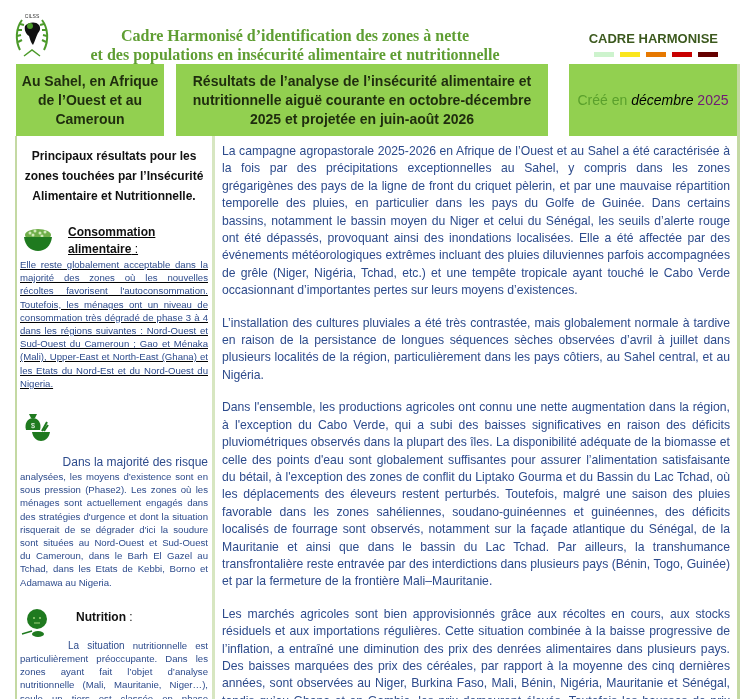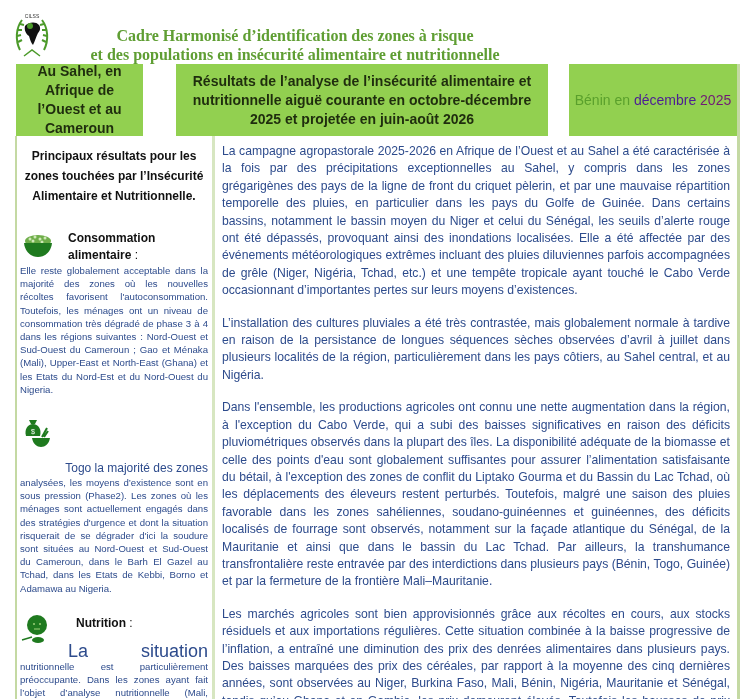--- a/index.html
+++ b/index.html
@@ -8,25 +8,25 @@
   .header { position: absolute; left: 0; top: 0; width: 744px; height: 66px; }
   .logo { position: absolute; left: 14px; top: 10px; width: 36px; height: 50px; }
   .header-title { position: absolute; left: 60px; top: 26px; width: 470px; text-align: center;
     font-family: "Liberation Serif", serif; font-weight: bold; color: #5f9e33; font-size: 16px; line-height: 19px; }
   .brand { position: absolute; left: 578px; top: 32px; width: 140px; }
   .brand-name { font-weight: bold; color: #3d5a1f; font-size: 13px; letter-spacing: 0px; text-align: right; line-height: 14px; }
   .phase-bar { display: flex; justify-content: flex-end; gap: 6px; margin-top: 6px; }
   .phase-swatch { width: 20px; height: 5px; display: block; }
 
   .band { position: absolute; top: 64px; height: 72px; background: #92d050; display: flex; align-items: center; justify-content: center; text-align: center; box-sizing: border-box; }
-  .band-left { left: 16px; width: 127px; padding: 0 4px; font-weight: bold; font-size: 14px; line-height: 19px; color: #1f2d0e; }
+  .band-left { left: 16px; width: 148px; padding: 0 4px; font-weight: bold; font-size: 14px; line-height: 19px; color: #1f2d0e; }
   .band-mid { left: 176px; width: 372px; padding: 0 6px; font-weight: bold; font-size: 14px; line-height: 19px; color: #1f2d0e; }
   .band-right { left: 569px; width: 168px; font-size: 14px; }
   .created-a { color: #5aa02c; }
-  .created-b { color: #4c1d95; }
+  .created-b { color: #000000; font-style: italic; }
   .created-c { color: #701a75; }
 
   .frame-left-line { position: absolute; left: 15px; top: 136px; width: 2px; height: 563px; background: #c4d9a3; }
   .frame-right-line { position: absolute; left: 737px; top: 64px; width: 3px; height: 635px; background: #c4d9a3; }
   .col-divider { position: absolute; left: 212px; top: 136px; width: 3px; height: 563px; background: #d7e6c1; }
 
   .sidebar { position: absolute; left: 20px; top: 140px; width: 188px; font-family: "Liberation Sans", sans-serif; }
   .sidebar-title { text-align: center; font-weight: bold; font-size: 12px; line-height: 20px; color: #111; margin-top: 6px; }
   .section { position: relative; }
   .section-head { display: flex; align-items: flex-start; }
@@ -45,39 +45,49 @@
   <svg class="logo" viewBox="0 0 36 50">
     <path d="M6 40 C1 30 2 18 8 10" stroke="#4c9a2a" stroke-width="2" fill="none"></path>
     <path d="M30 40 C35 30 34 18 28 10" stroke="#4c9a2a" stroke-width="2" fill="none"></path>
     <path d="M4 32 l4 -2 M3 26 l4 -1 M4 20 l4 0 M6 14 l4 1 M32 32 l-4 -2 M33 26 l-4 -1 M32 20 l-4 0 M30 14 l-4 1" stroke="#4c9a2a" stroke-width="2"></path>
     <path d="M11 16 C14 12 22 11 25 15 C27 18 26 21 24 23 C22 27 21 31 19 35 C17 33 16 29 15 26 C12 24 10 20 11 16 Z" fill="#111"></path>
     <circle cx="16" cy="16" r="3" fill="#4c9a2a"></circle>
     <path d="M10 46 l8 -6 l8 6" stroke="#4c9a2a" stroke-width="1.5" fill="none"></path>
     <text x="18" y="8" font-size="5" text-anchor="middle" fill="#333" font-family="Liberation Sans, sans-serif">CILSS</text>
   </svg>
   <div class="header-title">
-    <div>Cadre Harmonisé d’identification des zones à risque</div>
+    <div>Cadre Harmonisé d’identification des zones à nette</div>
     <div>et des populations en insécurité alimentaire et nutritionnelle</div>
+  </div>
+  <div class="brand">
+    <div class="brand-name">CADRE HARMONISE</div>
+    <div class="phase-bar">
+      <span class="phase-swatch" style="background: rgb(205, 243, 205);"></span>
+      <span class="phase-swatch" style="background: rgb(250, 230, 30);"></span>
+      <span class="phase-swatch" style="background: rgb(230, 120, 0);"></span>
+      <span class="phase-swatch" style="background: rgb(200, 0, 0);"></span>
+      <span class="phase-swatch" style="background: rgb(100, 0, 0);"></span>
+    </div>
   </div>
 </div>
 
 <div class="band band-left">Au Sahel, en Afrique de l’Ouest et au Cameroun</div>
 <div class="band band-mid">Résultats de l’analyse de l’insécurité alimentaire et nutritionnelle aiguë courante en octobre-décembre 2025 et projetée en juin-août 2026</div>
 <div class="band band-right">
-  <span class="created-a">Bénin en</span>&nbsp;<span class="created-b">décembre</span>&nbsp;<span class="created-c">2025</span>
+  <span class="created-a">Créé en</span>&nbsp;<span class="created-b">décembre</span>&nbsp;<span class="created-c">2025</span>
 </div>
 
 <div class="frame-left-line"></div>
 <div class="frame-right-line"></div>
 <div class="col-divider"></div>
 
 <div class="sidebar">
   <div class="sidebar-title">Principaux résultats pour les zones touchées par l’Insécurité Alimentaire et Nutritionnelle.</div>
 
-  <div class="section" style="margin-top:24px;">
+  <div class="section" style="margin-top:18px;text-decoration:underline;">
     <div class="section-head">
       <svg class="section-icon" viewBox="0 0 36 30">
         <ellipse cx="18" cy="11" rx="13" ry="6" fill="#6fae4a"></ellipse>
         <circle cx="10" cy="9" r="1.5" fill="#cfe8b8"></circle>
           <circle cx="15" cy="7" r="1.5" fill="#cfe8b8"></circle>
           <circle cx="20" cy="9" r="1.5" fill="#cfe8b8"></circle>
           <circle cx="25" cy="8" r="1.5" fill="#cfe8b8"></circle>
           <circle cx="13" cy="11" r="1.5" fill="#cfe8b8"></circle>
           <circle cx="22" cy="12" r="1.5" fill="#cfe8b8"></circle>
         <path d="M4 13 H32 C31 22 25 27 18 27 C11 27 5 22 4 13 Z" fill="#1f7a1f"></path>
@@ -91,39 +101,39 @@
     <div class="section-head">
       <svg class="section-icon" viewBox="0 0 36 30" style="height:34px;">
         <path d="M9 4 h8 l-2 4 h-4 Z" fill="#1f7a1f"></path>
         <path d="M6 20 C4 13 8 8 13 8 C18 8 22 13 20 20 Z" fill="#1f7a1f"></path>
         <text x="13" y="18" font-size="7" text-anchor="middle" fill="#fff" font-family="Liberation Sans, sans-serif">$</text>
         <path d="M12 22 H30 C29 28 25 31 21 31 C17 31 13 28 12 22 Z" fill="#1f7a1f"></path>
         <path d="M22 21 l5 -9 M24 21 l4 -6" stroke="#1f7a1f" stroke-width="2"></path>
       </svg>
     </div>
     <div class="section-body" style="margin-top:12px;">
-      <div style="text-align:right; font-size:12px; line-height:16px;">Togo la majorité des zones</div>
+      <div style="text-align:right; font-size:12px; line-height:16px;">Dans la majorité des risque</div>
       <div>analysées, les moyens d’existence sont en sous pression (Phase2). Les zones où les ménages sont actuellement engagés dans des stratégies d'urgence et dont la situation risquerait de se dégrader d'ici la soudure sont situées au Nord-Ouest et Sud-Ouest du Cameroun, dans le Barh El Gazel au Tchad, dans les Etats de Kebbi, Borno et Adamawa au Nigeria.</div>
     </div>
   </div>
 
   <div class="section" style="margin-top:16px;">
     <div class="section-head">
       <svg class="section-icon" viewBox="0 0 36 30" style="height:34px;">
         <circle cx="17" cy="12" r="10" fill="#1f7a1f"></circle>
         <circle cx="14" cy="11" r="1" fill="#9fd27a"></circle>
           <circle cx="20" cy="11" r="1" fill="#9fd27a"></circle>
         <path d="M14 16 h6" stroke="#9fd27a" stroke-width="1"></path>
         <path d="M2 27 l10 -3" stroke="#1f7a1f" stroke-width="1.5"></path>
         <ellipse cx="18" cy="27" rx="6" ry="3" fill="#1f7a1f"></ellipse>
       </svg>
       <div class="section-title" style="padding-left:20px; padding-top:4px;"><span>Nutrition</span><span class="colon"> :</span></div>
     </div>
     <div class="section-body">
-      <span style="display:inline-block; width:48px;"></span><span style="font-size:18px;">La situation</span> <span>nutritionnelle est particulièrement préoccupante. Dans les zones ayant fait l’objet d’analyse nutritionnelle (Mali, Mauritanie, Niger…), seule un tiers est classée en phase Minimale pour le résultat nutritionnel. Plusieurs zones dans les régions de Kayes</span>
+      <span style="display:inline-block; width:48px;"></span><span style="font-size:10px;">La situation</span> <span>nutritionnelle est particulièrement préoccupante. Dans les zones ayant fait l’objet d’analyse nutritionnelle (Mali, Mauritanie, Niger…), seule un tiers est classée en phase Minimale pour le résultat nutritionnel. Plusieurs zones dans les régions de Kayes</span>
     </div>
   </div>
 </div>
 
 <div class="main">
   <p>La campagne agropastorale 2025-2026 en Afrique de l’Ouest et au Sahel a été caractérisée à la fois par des précipitations exceptionnelles au Sahel, y compris dans les zones grégarigènes des pays de la ligne de front du criquet pèlerin, et par une mauvaise répartition temporelle des pluies, en particulier dans les pays du Golfe de Guinée. Dans certains bassins, notamment le bassin moyen du Niger et celui du Sénégal, les seuils d’alerte rouge ont été dépassés, provoquant ainsi des inondations localisées. Elle a été affectée par des événements météorologiques extrêmes incluant des pluies diluviennes parfois accompagnées de grêle (Niger, Nigéria, Tchad, etc.) et une tempête tropicale ayant touché le Cabo Verde occasionnant d’importantes pertes sur leurs moyens d’existences.</p>
   <p>L’installation des cultures pluviales a été très contrastée, mais globalement normale à tardive en raison de la persistance de longues séquences sèches observées d’avril à juillet dans plusieurs localités de la région, particulièrement dans les pays côtiers, au Sahel central, et au Nigéria.</p>
   <p>Dans l'ensemble, les productions agricoles ont connu une nette augmentation dans la région, à l'exception du Cabo Verde, qui a subi des baisses significatives en raison des déficits pluviométriques observés dans la plupart des îles. La disponibilité adéquate de la biomasse et celle des points d'eau sont globalement suffisantes pour assurer l’alimentation satisfaisante du bétail, à l'exception des zones de conflit du Liptako Gourma et du Bassin du Lac Tchad, où les déplacements des éleveurs restent perturbés. Toutefois, malgré une saison des pluies favorable dans les zones sahéliennes, soudano-guinéennes et guinéennes, des déficits localisés de fourrage sont observés, notamment sur la façade atlantique du Sénégal, de la Mauritanie et ainsi que dans le bassin du Lac Tchad. Par ailleurs, la transhumance transfrontalière reste entravée par des interdictions dans plusieurs pays (Bénin, Togo, Guinée) et par la fermeture de la frontière Mali–Mauritanie.</p>
   <p>Les marchés agricoles sont bien approvisionnés grâce aux récoltes en cours, aux stocks résiduels et aux importations régulières. Cette situation combinée à la baisse progressive de l’inflation, a entraîné une diminution des prix des denrées alimentaires dans plusieurs pays. Des baisses marquées des prix des céréales, par rapport à la moyenne des cinq dernières années, sont observées au Niger, Burkina Faso, Mali, Bénin, Nigéria, Mauritanie et Sénégal, tandis qu’au Ghana et en Gambie, les prix demeurent élevés. Toutefois les hausses de prix persistent dans les zones affectées par l’insécurité civile.</p>
 </div>

